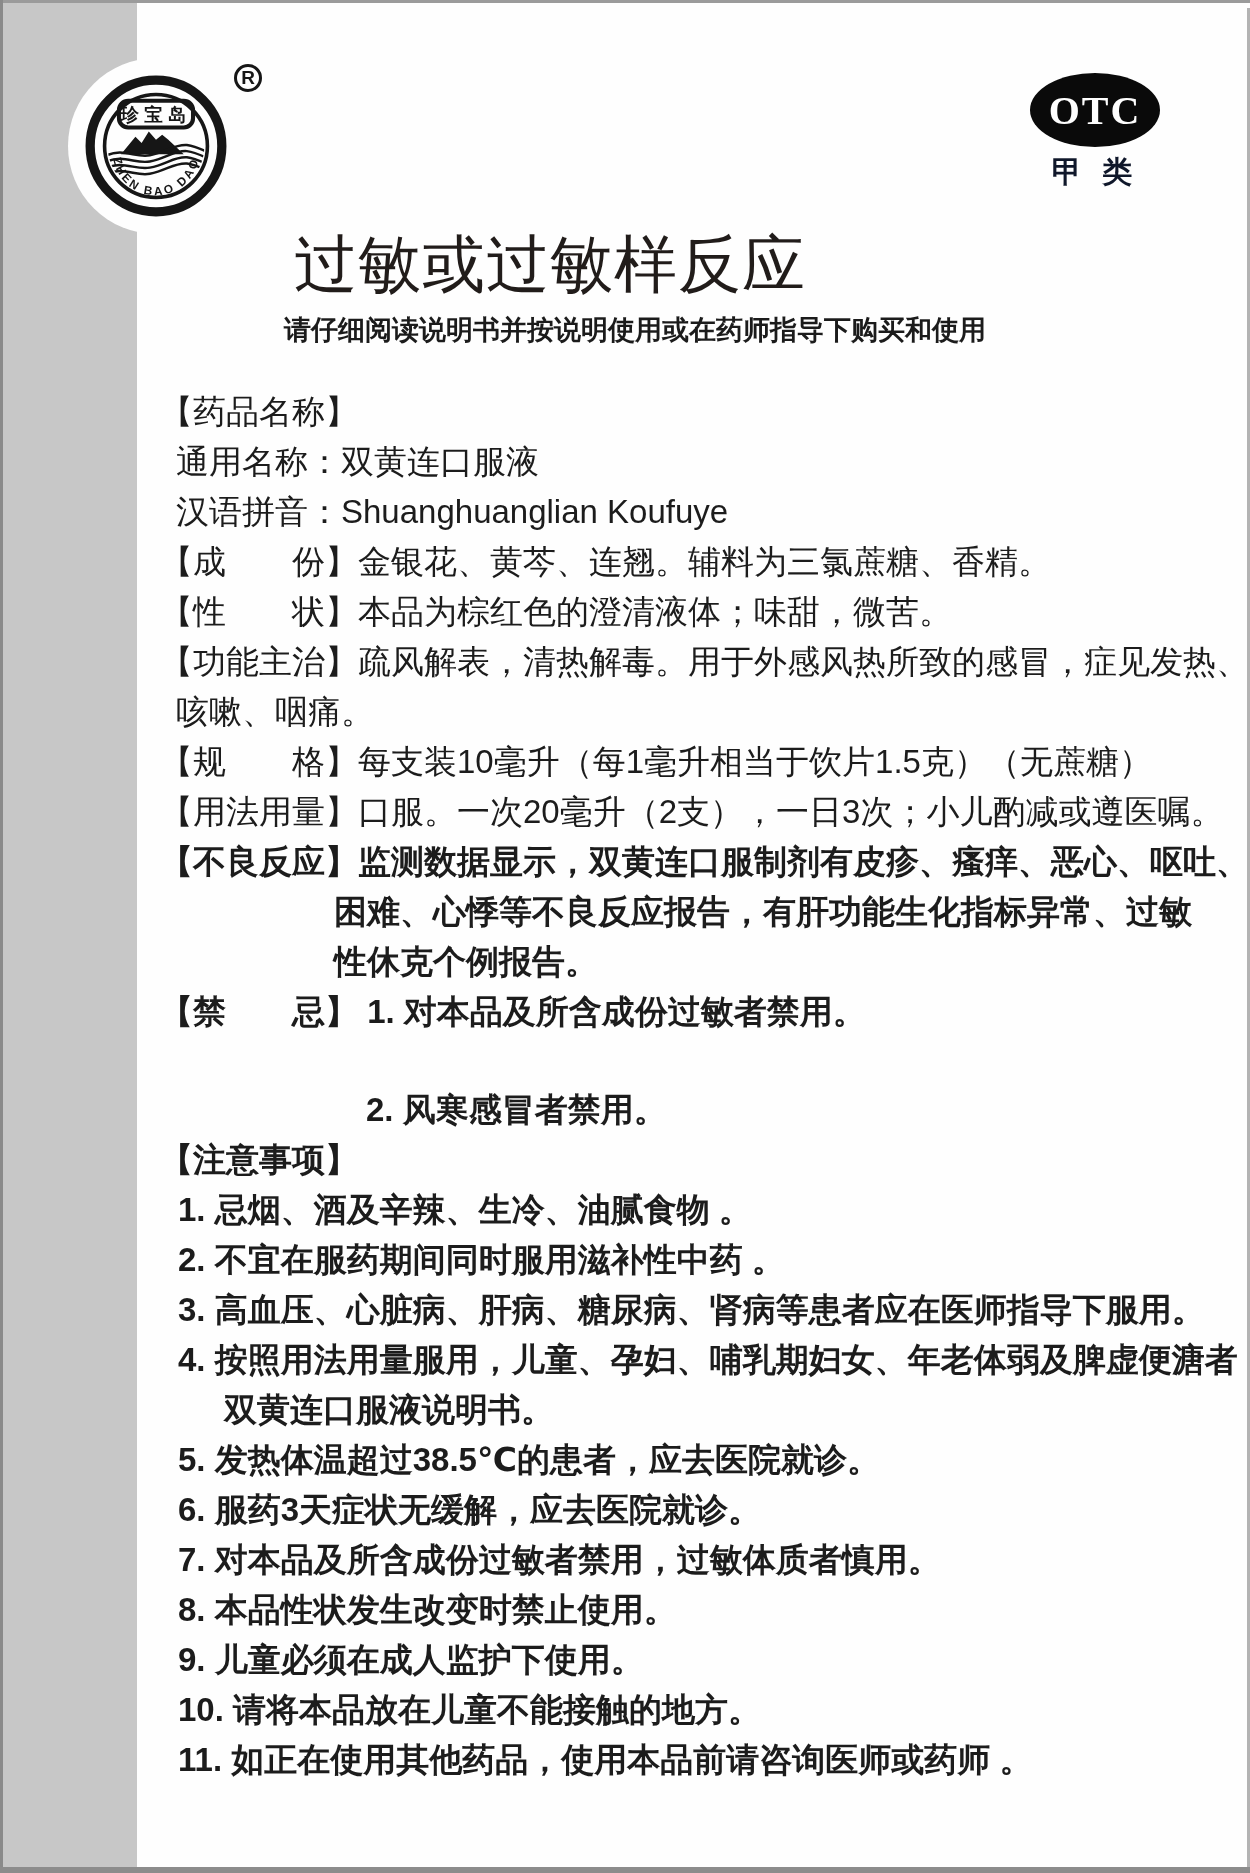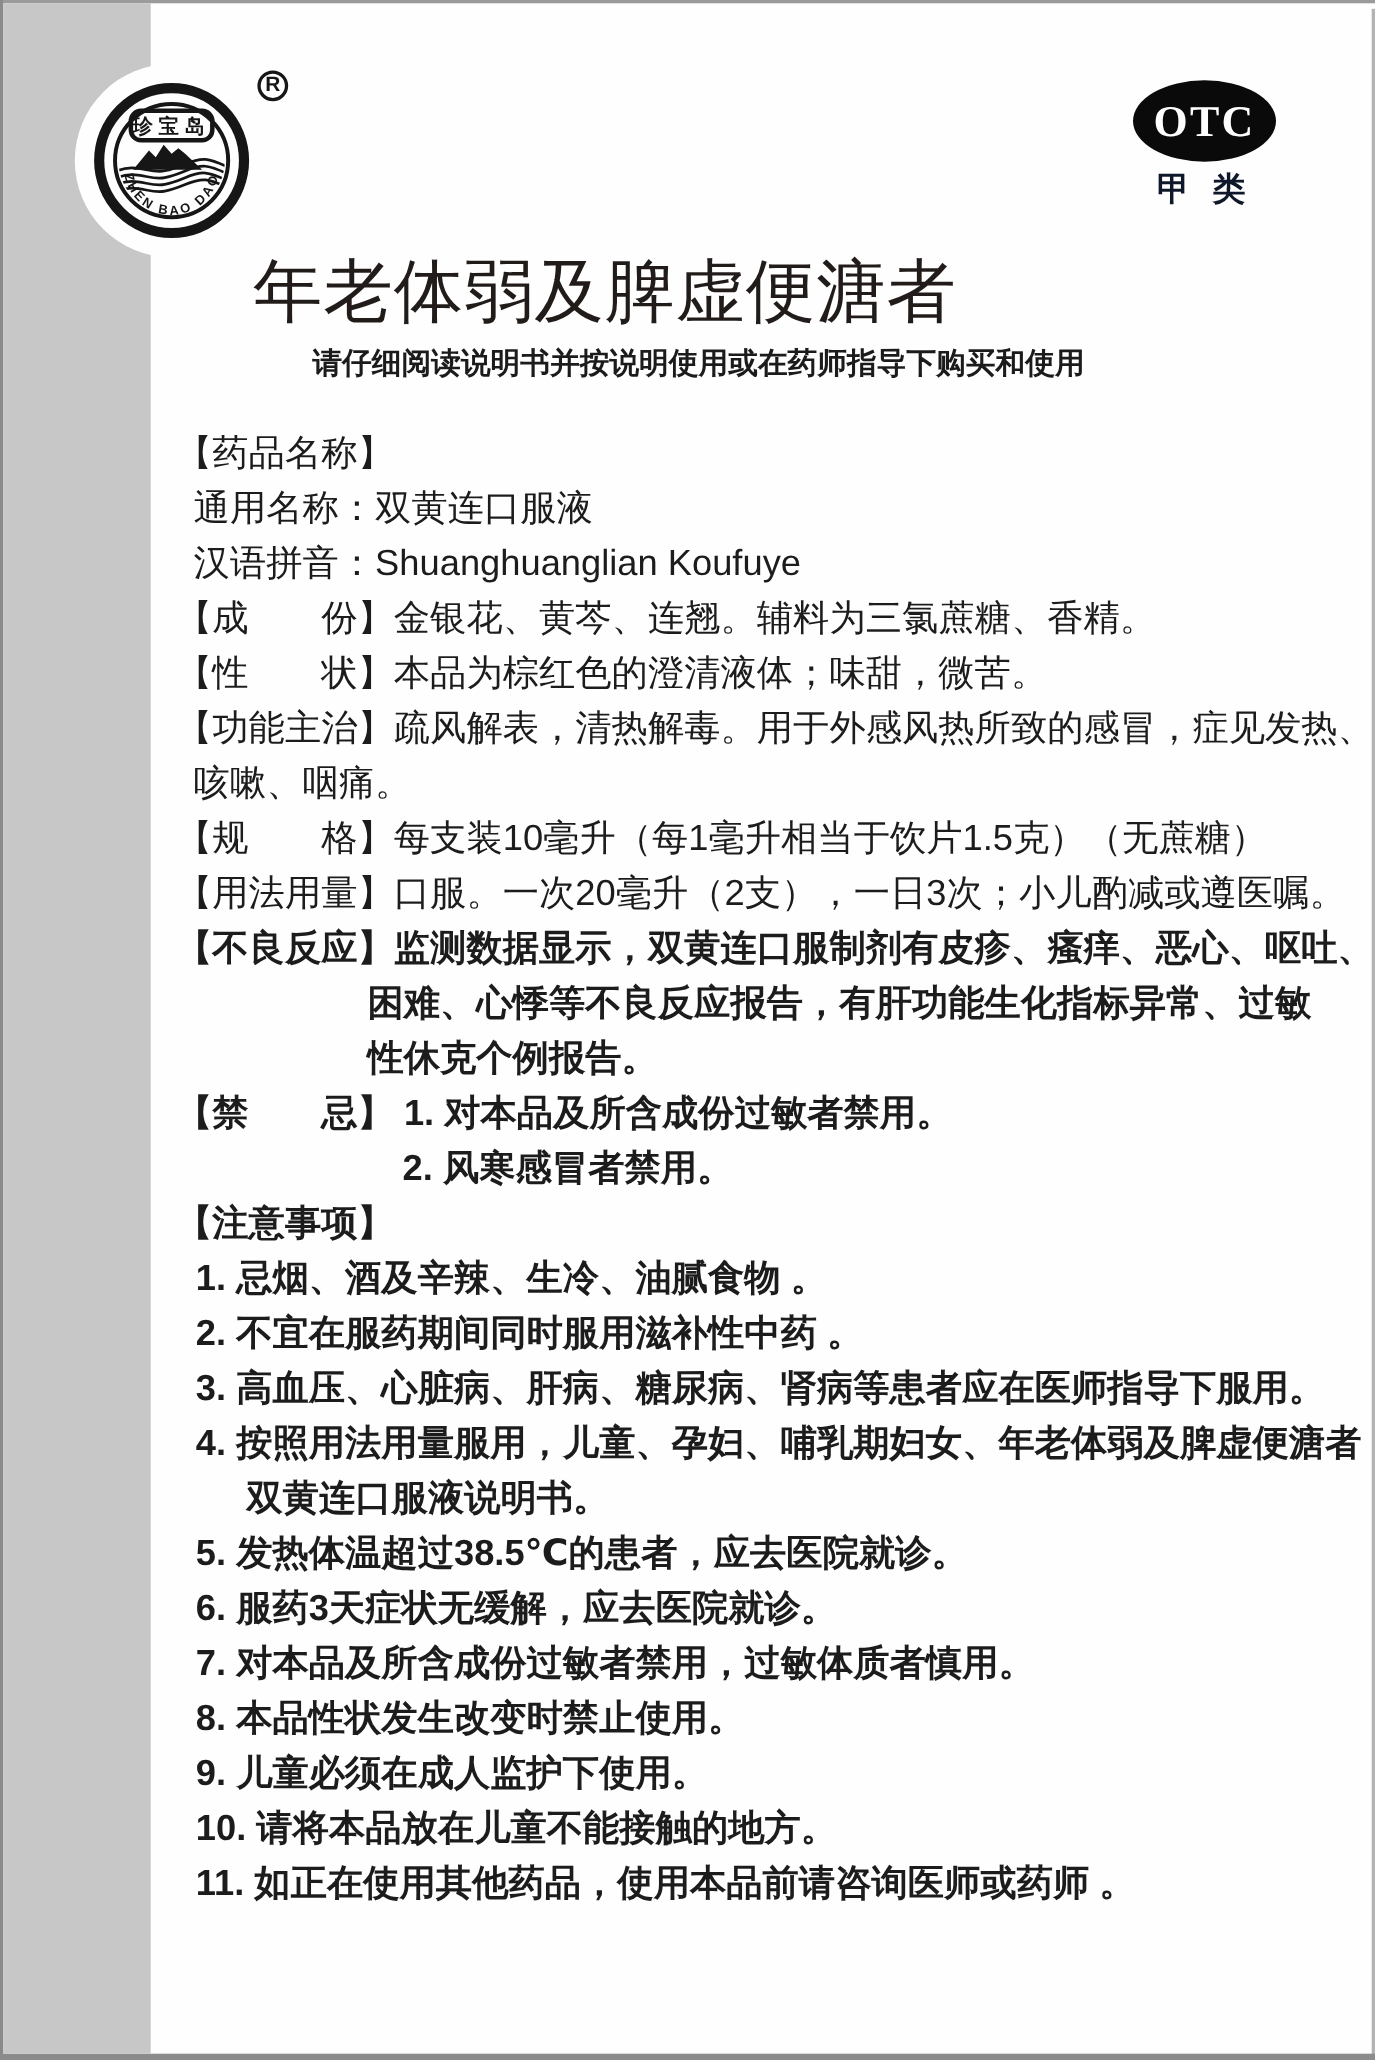--- a/index.html
+++ b/index.html
@@ -33,21 +33,21 @@
   .doc-subtitle{position:absolute;left:284px;top:312px;font-size:27px;font-weight:bold;
                 letter-spacing:0px;color:#1b1b1b;white-space:nowrap;}
   
   .doc-body{position:absolute;left:0;top:387px;width:1250px;}
   .ln{height:50px;display:flex;align-items:center;font-size:33px;white-space:pre;color:#1c1c1c;}
   .w5{font-weight:500;}
   .b{font-weight:bold;}
   .i0{padding-left:160px;}
   .i1{padding-left:176px;}
   .i2{padding-left:334px;}
-  .i3{padding-left:366px;}
+  .i3{padding-left:366px;margin-top:48px;}
   .i4{padding-left:178px;}
   .i5{padding-left:224px;}
 </style>
 </head>
 <body>
 
 <div class="page">
 
   <div class="edge edge-top"></div>
   <div class="edge edge-left"></div>
@@ -79,21 +79,21 @@
       <textPath href="#arcPath" startOffset="50%" text-anchor="middle">ZHEN BAO DAO</textPath>
     </text>
   </svg>
   <div class="reg-mark">R</div>
 
   <div class="otc-oval">
     <span class="otc-text">OTC</span>
   </div>
   <div class="otc-class">甲 类</div>
 
-  <div class="doc-title">年老体弱及脾虚便溏者</div>
+  <div class="doc-title">过敏或过敏样反应</div>
   <div class="doc-subtitle">请仔细阅读说明书并按说明使用或在药师指导下购买和使用</div>
 
   <div class="doc-body">
     <div class="ln i0 w5">【药品名称】</div>
     <div class="ln i1 w5">通用名称：双黄连口服液</div>
     <div class="ln i1 w5">汉语拼音：Shuanghuanglian Koufuye</div>
     <div class="ln i0 w5">【成　　份】金银花、黄芩、连翘。辅料为三氯蔗糖、香精。</div>
     <div class="ln i0 w5">【性　　状】本品为棕红色的澄清液体；味甜，微苦。</div>
     <div class="ln i0 w5">【功能主治】疏风解表，清热解毒。用于外感风热所致的感冒，症见发热、</div>
     <div class="ln i1 w5">咳嗽、咽痛。</div>

